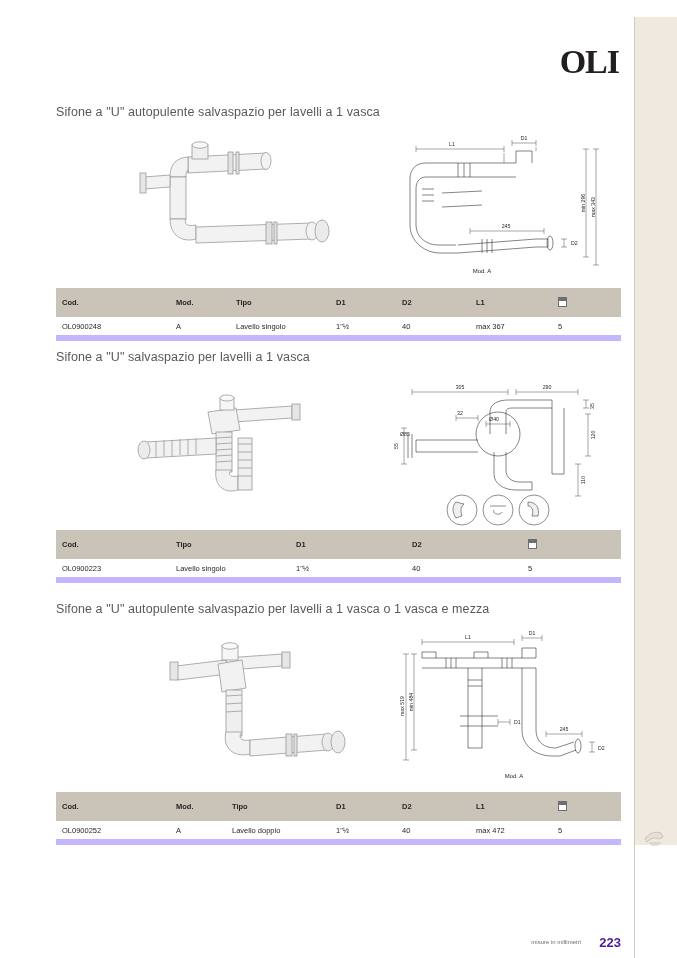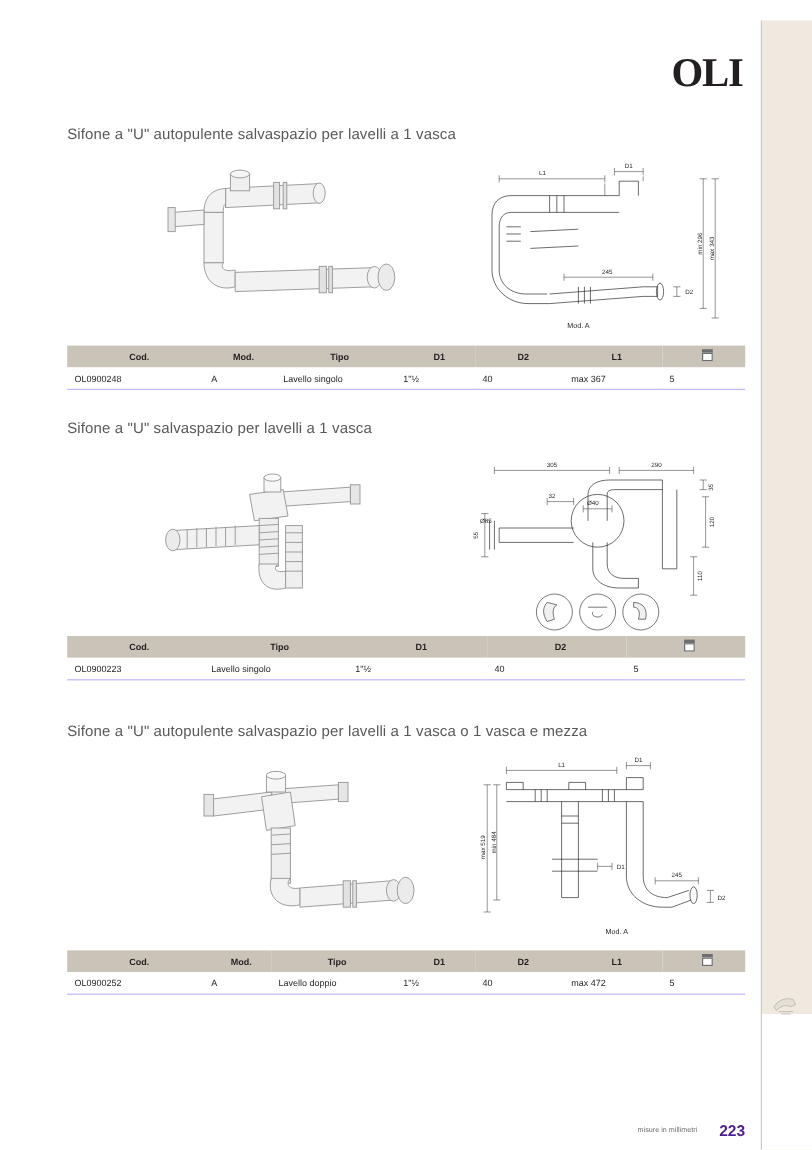--- a/index.html
+++ b/index.html
@@ -73,32 +73,32 @@
     border-collapse: collapse;
     width: 565px;
     font-size: 7.5px;
     color: #231f20;
   }
   table.spec thead th {
     background: #c9c4b7;
     font-size: 7.5px;
     font-weight: bold;
     color: #231f20;
-    height: 18px;
-    text-align: center;
+    height: 29px;
+    text-align: left;
     padding: 0 0 0 6px;
     border: none;
     white-space: nowrap;
   }
   table.spec tbody td {
     height: 18px;
     padding: 0 0 0 6px;
     font-size: 7.5px;
     color: #231f20;
-    border-bottom: 1px solid #c4b5fd;
+    border-bottom: 6px solid #c4b5fd;
     white-space: nowrap;
     margin-top: 30px;
   }
   .box-icon {
     display: inline-block;
     width: 9px;
     height: 10px;
     position: relative;
   }
   .box-icon .lid {

